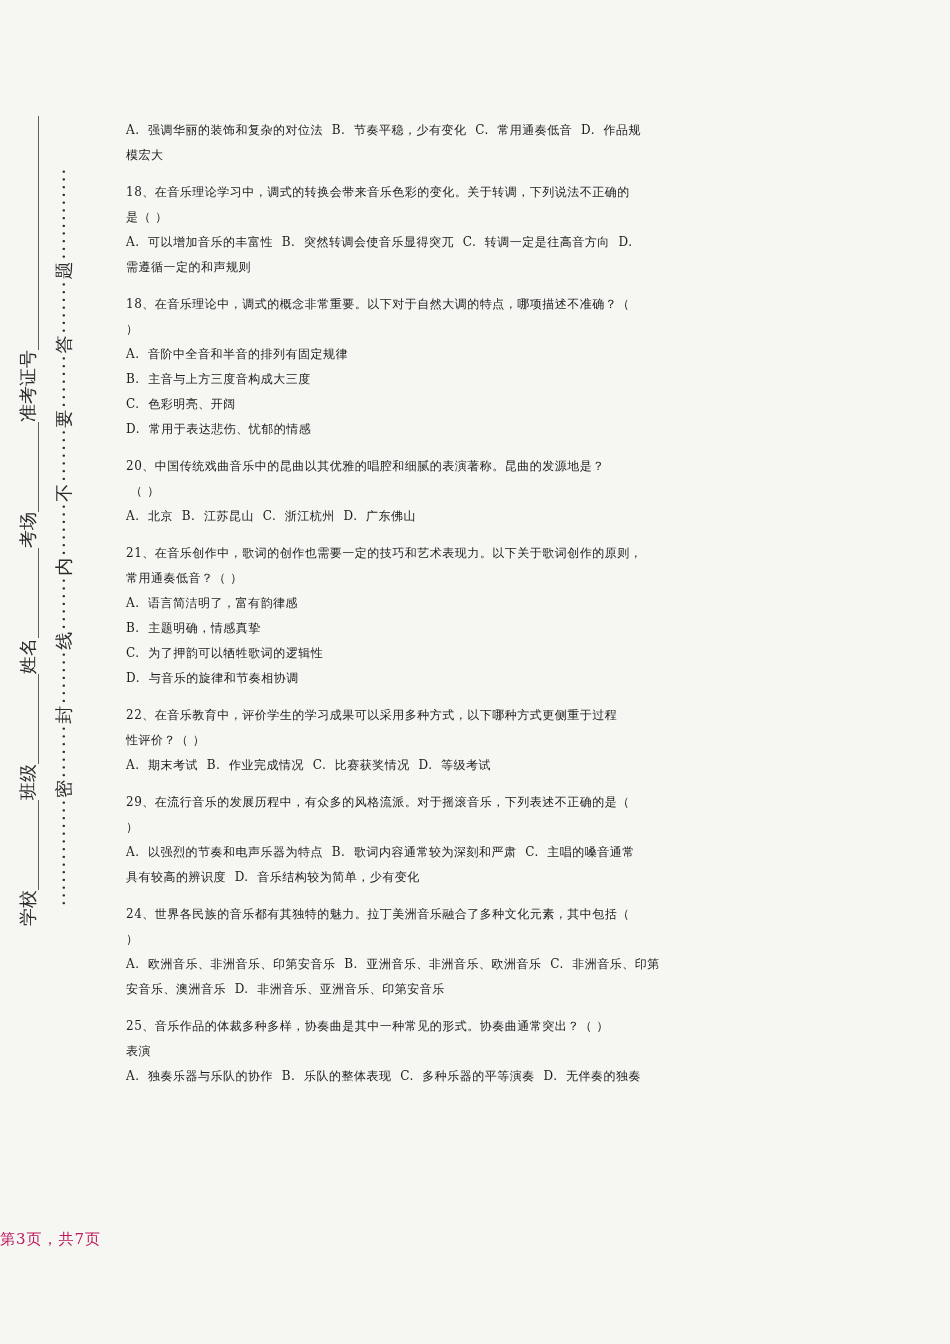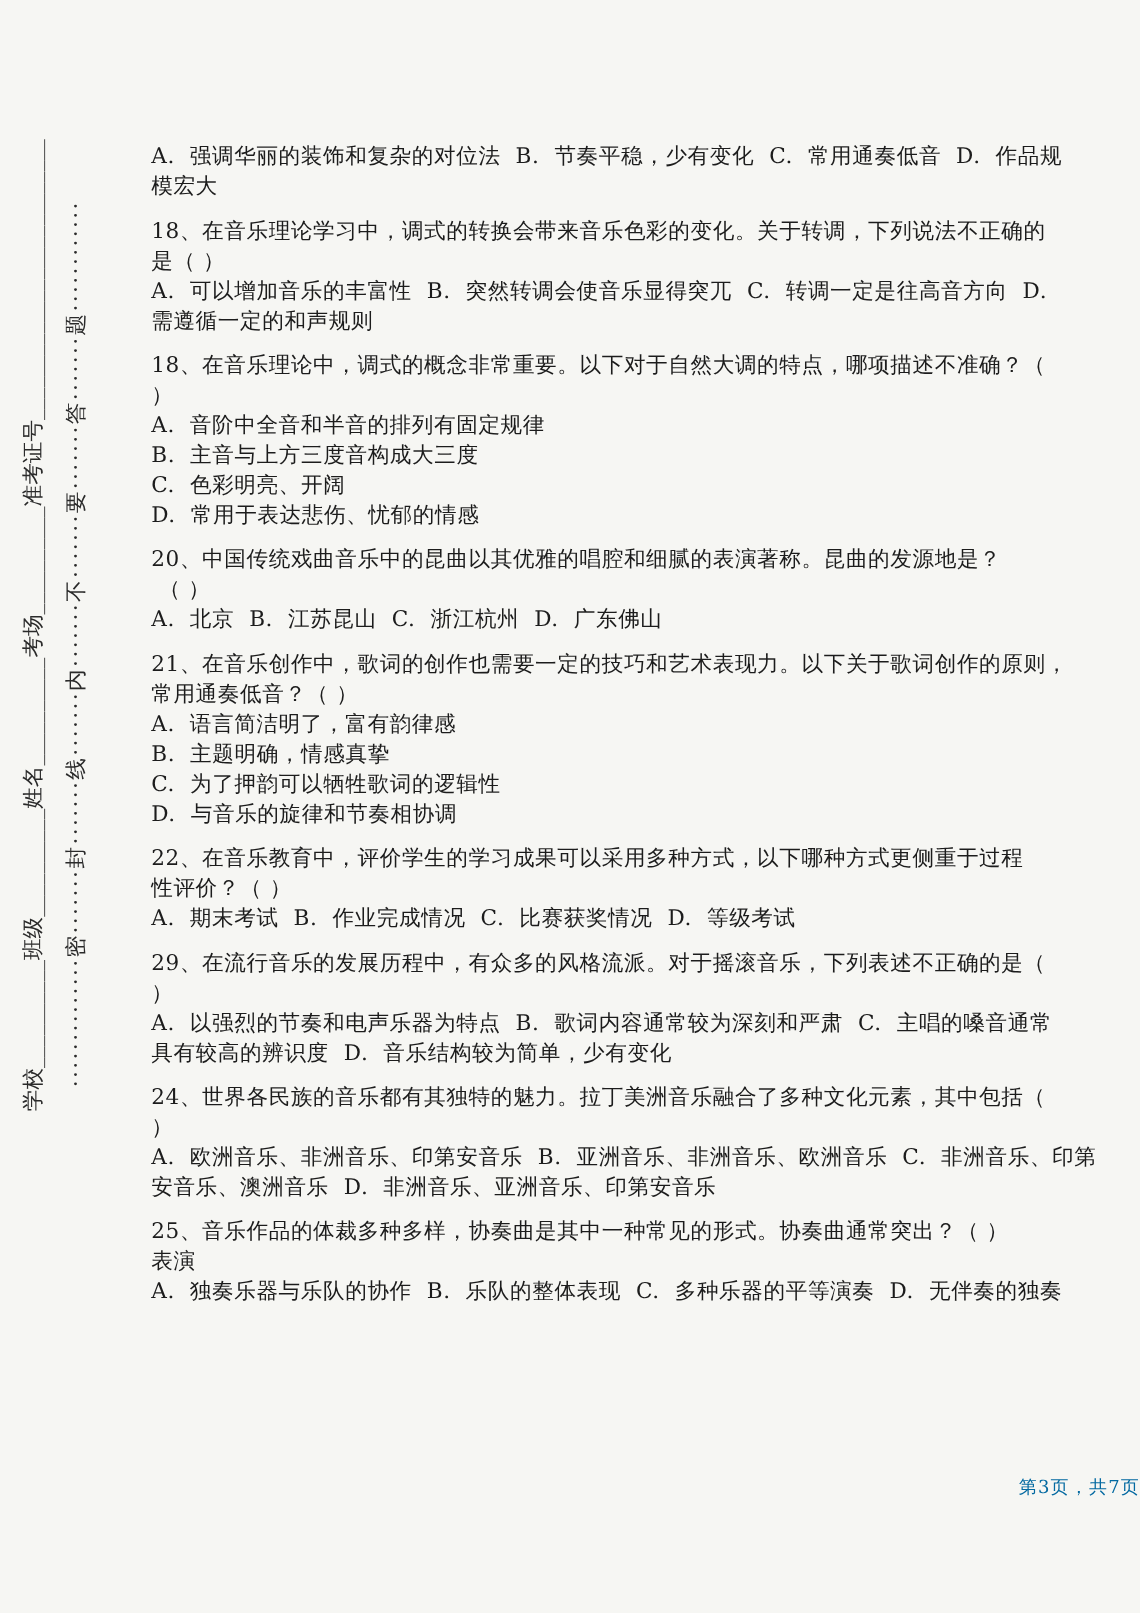--- a/index.html
+++ b/index.html
@@ -13,45 +13,45 @@
   }
   .sheet{position:absolute;inset:0;}
   
   .content{
     position:absolute;left:126px;top:118px;width:716px;
   }
   .q{margin:0;}
   .q + .q{margin-top:12px;}
   .line{
     white-space:pre;
-    font-size:18px;
+    font-size:12px;
     line-height:25px;
     letter-spacing:0.5px;
   }
   
   .v-labels{
     position:absolute;left:16px;top:926px;
     transform:rotate(-90deg);transform-origin:0 0;
     white-space:pre;font-size:18px;line-height:24px;
     color:#2a2a2a;
   }
   
   .v-seal{
     position:absolute;left:52px;top:906px;
     transform:rotate(-90deg);transform-origin:0 0;
     white-space:pre;font-size:18px;line-height:24px;
     letter-spacing:2px;
     color:#2a2a2a;
   }
   .footer{
     position:absolute;left:0;right:0;top:1230px;
-    text-align:right;
+    text-align:left;
     font-size:15px;
     letter-spacing:1px;
-    color:#0369a1;
+    color:#be185d;
   }
 </style>
 </head>
 <body>
 
 <div class="sheet">
 
   <div class="v-labels">学校__________班级__________姓名__________考场__________准考证号__________________________</div>
 
   <div class="v-seal">··············密·······封·······线·······内·······不·······要·······答·······题············</div>

